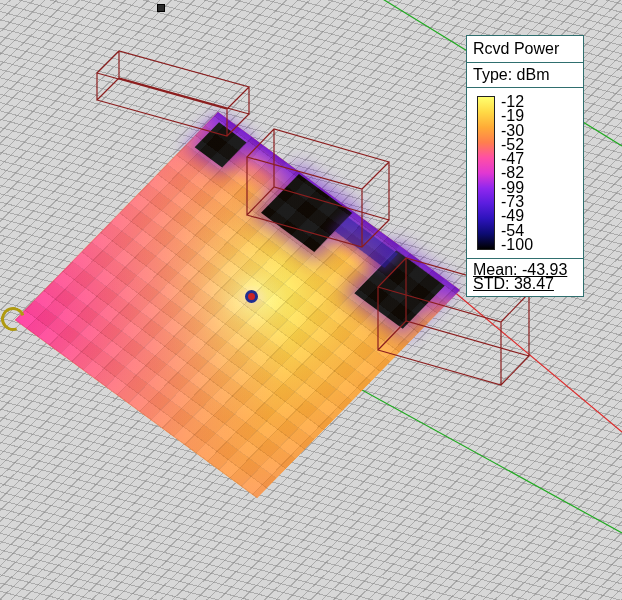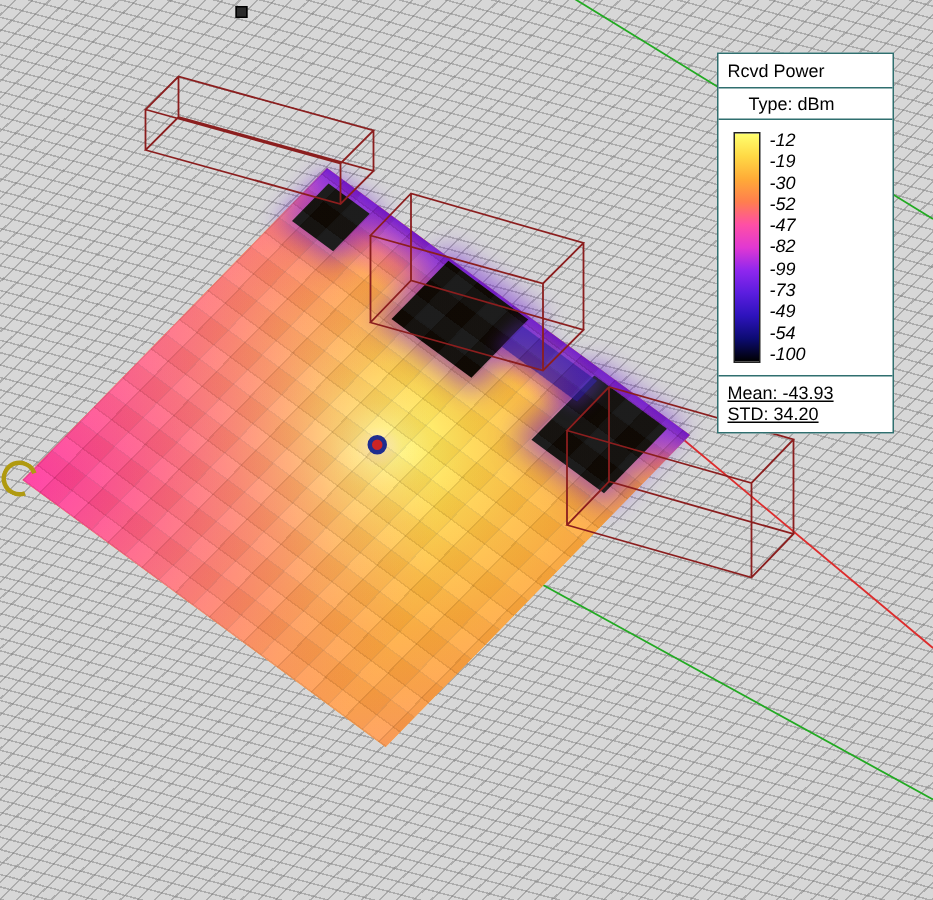--- a/index.html
+++ b/index.html
@@ -53,28 +53,28 @@
     border:3px solid var(--color-arc,#b09a10); border-right-color:transparent;
     transform:rotate(25deg);
   }
   .origin-marker {
     position:absolute; left:157px; top:4px; width:6px; height:6px;
     background:#2a2a2a; border:1px solid #000;
   }
 
   
   .legend {
-    position:absolute; left:478px; top:35px; width:118px;
+    position:absolute; left:466px; top:35px; width:118px;
     background:#ffffff; border:1px solid var(--color-legend-border,#2f6f6f);
-    font-size:12px; color:#000; box-sizing:border-box;
+    font-size:16px; color:#000; box-sizing:border-box;
   }
   .legend-title { padding:4px 6px; border-bottom:1px solid var(--color-legend-border,#2f6f6f); }
-  .legend-type  { padding:3px 20px; border-bottom:1px solid var(--color-legend-border,#2f6f6f); }
+  .legend-type  { padding:3px 6px; border-bottom:1px solid var(--color-legend-border,#2f6f6f); }
   .legend-scale { padding:8px 6px 8px 10px; border-bottom:1px solid var(--color-legend-border,#2f6f6f);
-                  display:flex; align-items:center;font-style:italic; }
+                  display:flex; align-items:center; }
   .colorbar { width:16px; height:152px; border:1px solid #222; }
   .scale-labels { display:flex; flex-direction:column; justify-content:space-between;
                   margin-left:6px; height:154px; }
   .scale-labels span { line-height:11px; }
   .legend-stats { padding:4px 6px 5px 6px;text-decoration:underline; }
   .legend-stats div { line-height:14px; }
 </style>
 </head>
 <body>
 
@@ -118,17 +118,17 @@
         <span>-82</span>
         <span>-99</span>
         <span>-73</span>
         <span>-49</span>
         <span>-54</span>
         <span>-100</span>
       </div>
     </div>
     <div class="legend-stats">
       <div>Mean: -43.93</div>
-      <div>STD: 34.20</div>
+      <div>STD: 38.47</div>
     </div>
   </div>
 
 </div>
 
 </body></html>

